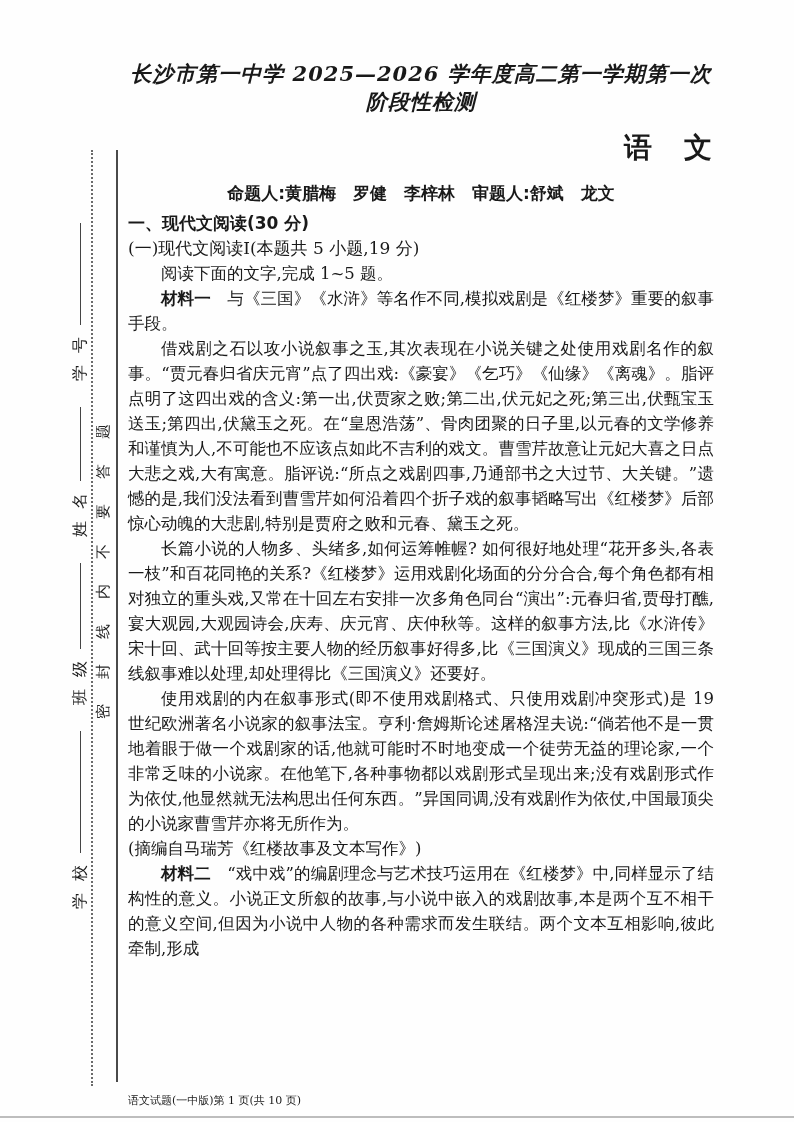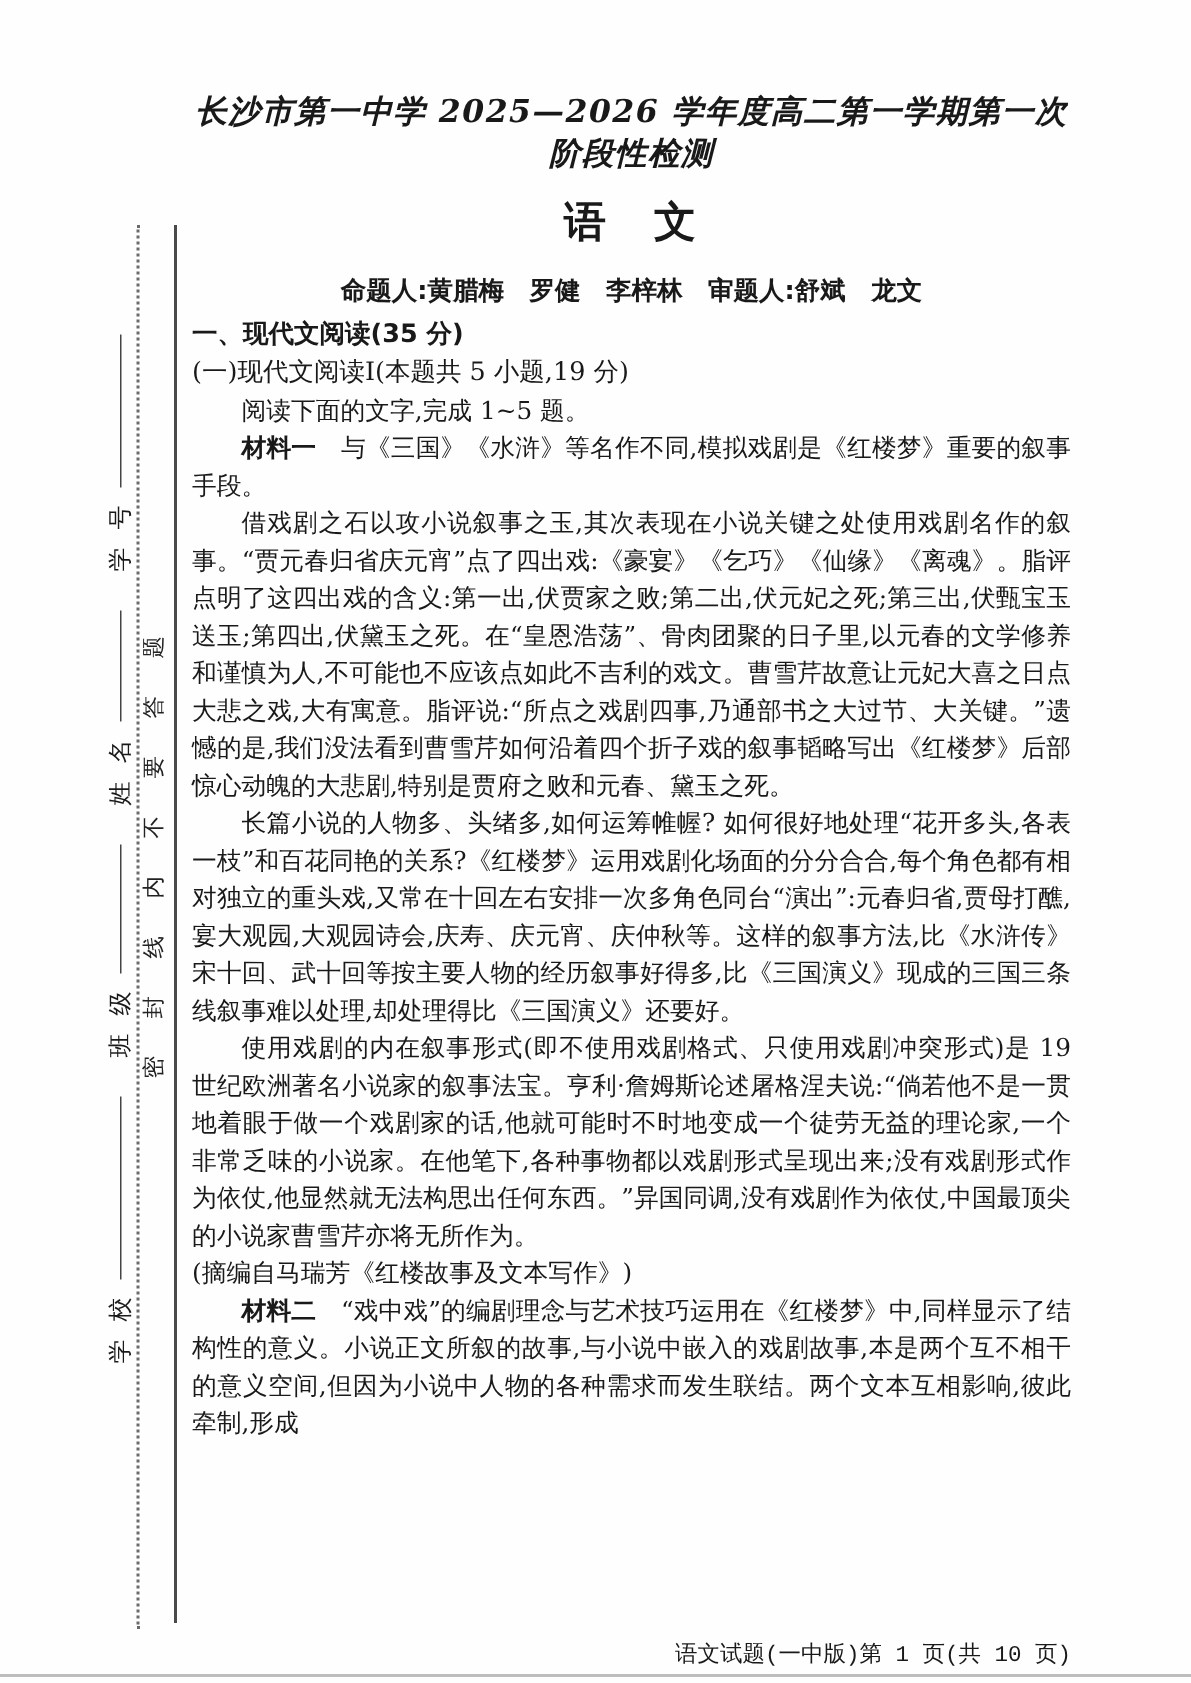--- a/index.html
+++ b/index.html
@@ -42,21 +42,21 @@
   }
 
   
   .content-col{position:absolute;left:128px;width:586px;top:0;}
   .school-line{
     padding-top:60px;text-align:center;
     font-size:21px;font-weight:bold;font-style:italic;letter-spacing:1px;
     font-family:"DejaVu Serif","Liberation Serif",serif;
   }
   .subject-title{
-    margin-top:13px;text-align:center;
+    margin-top:13px;text-align:right;
     font-size:28px;font-weight:bold;letter-spacing:2px;
     font-family:"DejaVu Sans","Liberation Sans",sans-serif;
   }
   .setters-line{
     margin-top:15px;text-align:center;
     font-size:17px;font-weight:bold;
     font-family:"DejaVu Sans","Liberation Sans",sans-serif;
   }
   .meta-line{
     margin-top:13px;text-align:center;font-size:15.5px;
@@ -84,21 +84,21 @@
   }
   .subsec-title{font-size:17px;}
   .indent{text-indent:2em;}
   .mat-label{font-weight:bold;margin-right:1em;
     font-family:"DejaVu Sans","Liberation Sans",sans-serif;}
   .attribution{text-align:left;}
 
   
   .footer{
     position:absolute;left:128px;width:586px;top:1093px;
-    text-align:right;font-size:15px;font-family:Liberation Mono, monospace;
+    text-align:left;font-size:11px;
   }
   .scan-edge{
     position:absolute;left:0;top:1116px;width:794px;height:0;
     border-top:2.5px solid #bdbdbd;
   }
 </style>
 </head>
 <body>
 
 <div class="page">
@@ -125,21 +125,21 @@
   <div class="seal-text">密封线内不要答题</div>
   <div class="solid-line"></div>
 
   <div class="content-col">
 
     <div class="school-line">长沙市第一中学 2025—2026 学年度高二第一学期第一次阶段性检测</div>
     <div class="subject-title">语　文</div>
     <div class="setters-line">命题人:黄腊梅　罗健　李梓林　审题人:舒斌　龙文</div>
 
     <div class="main-text">
-      <p class="sec-title">一、现代文阅读(35 分)</p>
+      <p class="sec-title">一、现代文阅读(30 分)</p>
       <p class="subsec-title">(一)现代文阅读Ⅰ(本题共 5 小题,19 分)</p>
       <p class="indent">阅读下面的文字,完成 1~5 题。</p>
 
       <p class="indent"><b class="mat-label">材料一</b><span>与《三国》《水浒》等名作不同,模拟戏剧是《红楼梦》重要的叙事手段。</span></p>
 
       <div>
           <p class="indent">借戏剧之石以攻小说叙事之玉,其次表现在小说关键之处使用戏剧名作的叙事。“贾元春归省庆元宵”点了四出戏:《豪宴》《乞巧》《仙缘》《离魂》。脂评点明了这四出戏的含义:第一出,伏贾家之败;第二出,伏元妃之死;第三出,伏甄宝玉送玉;第四出,伏黛玉之死。在“皇恩浩荡”、骨肉团聚的日子里,以元春的文学修养和谨慎为人,不可能也不应该点如此不吉利的戏文。曹雪芹故意让元妃大喜之日点大悲之戏,大有寓意。脂评说:“所点之戏剧四事,乃通部书之大过节、大关键。”遗憾的是,我们没法看到曹雪芹如何沿着四个折子戏的叙事韬略写出《红楼梦》后部惊心动魄的大悲剧,特别是贾府之败和元春、黛玉之死。</p>
           <p class="indent">长篇小说的人物多、头绪多,如何运筹帷幄? 如何很好地处理“花开多头,各表一枝”和百花同艳的关系?《红楼梦》运用戏剧化场面的分分合合,每个角色都有相对独立的重头戏,又常在十回左右安排一次多角色同台“演出”:元春归省,贾母打醮,宴大观园,大观园诗会,庆寿、庆元宵、庆仲秋等。这样的叙事方法,比《水浒传》宋十回、武十回等按主要人物的经历叙事好得多,比《三国演义》现成的三国三条线叙事难以处理,却处理得比《三国演义》还要好。</p>
           <p class="indent">使用戏剧的内在叙事形式(即不使用戏剧格式、只使用戏剧冲突形式)是 19 世纪欧洲著名小说家的叙事法宝。亨利·詹姆斯论述屠格涅夫说:“倘若他不是一贯地着眼于做一个戏剧家的话,他就可能时不时地变成一个徒劳无益的理论家,一个非常乏味的小说家。在他笔下,各种事物都以戏剧形式呈现出来;没有戏剧形式作为依仗,他显然就无法构思出任何东西。”异国同调,没有戏剧作为依仗,中国最顶尖的小说家曹雪芹亦将无所作为。</p>
         </div>

